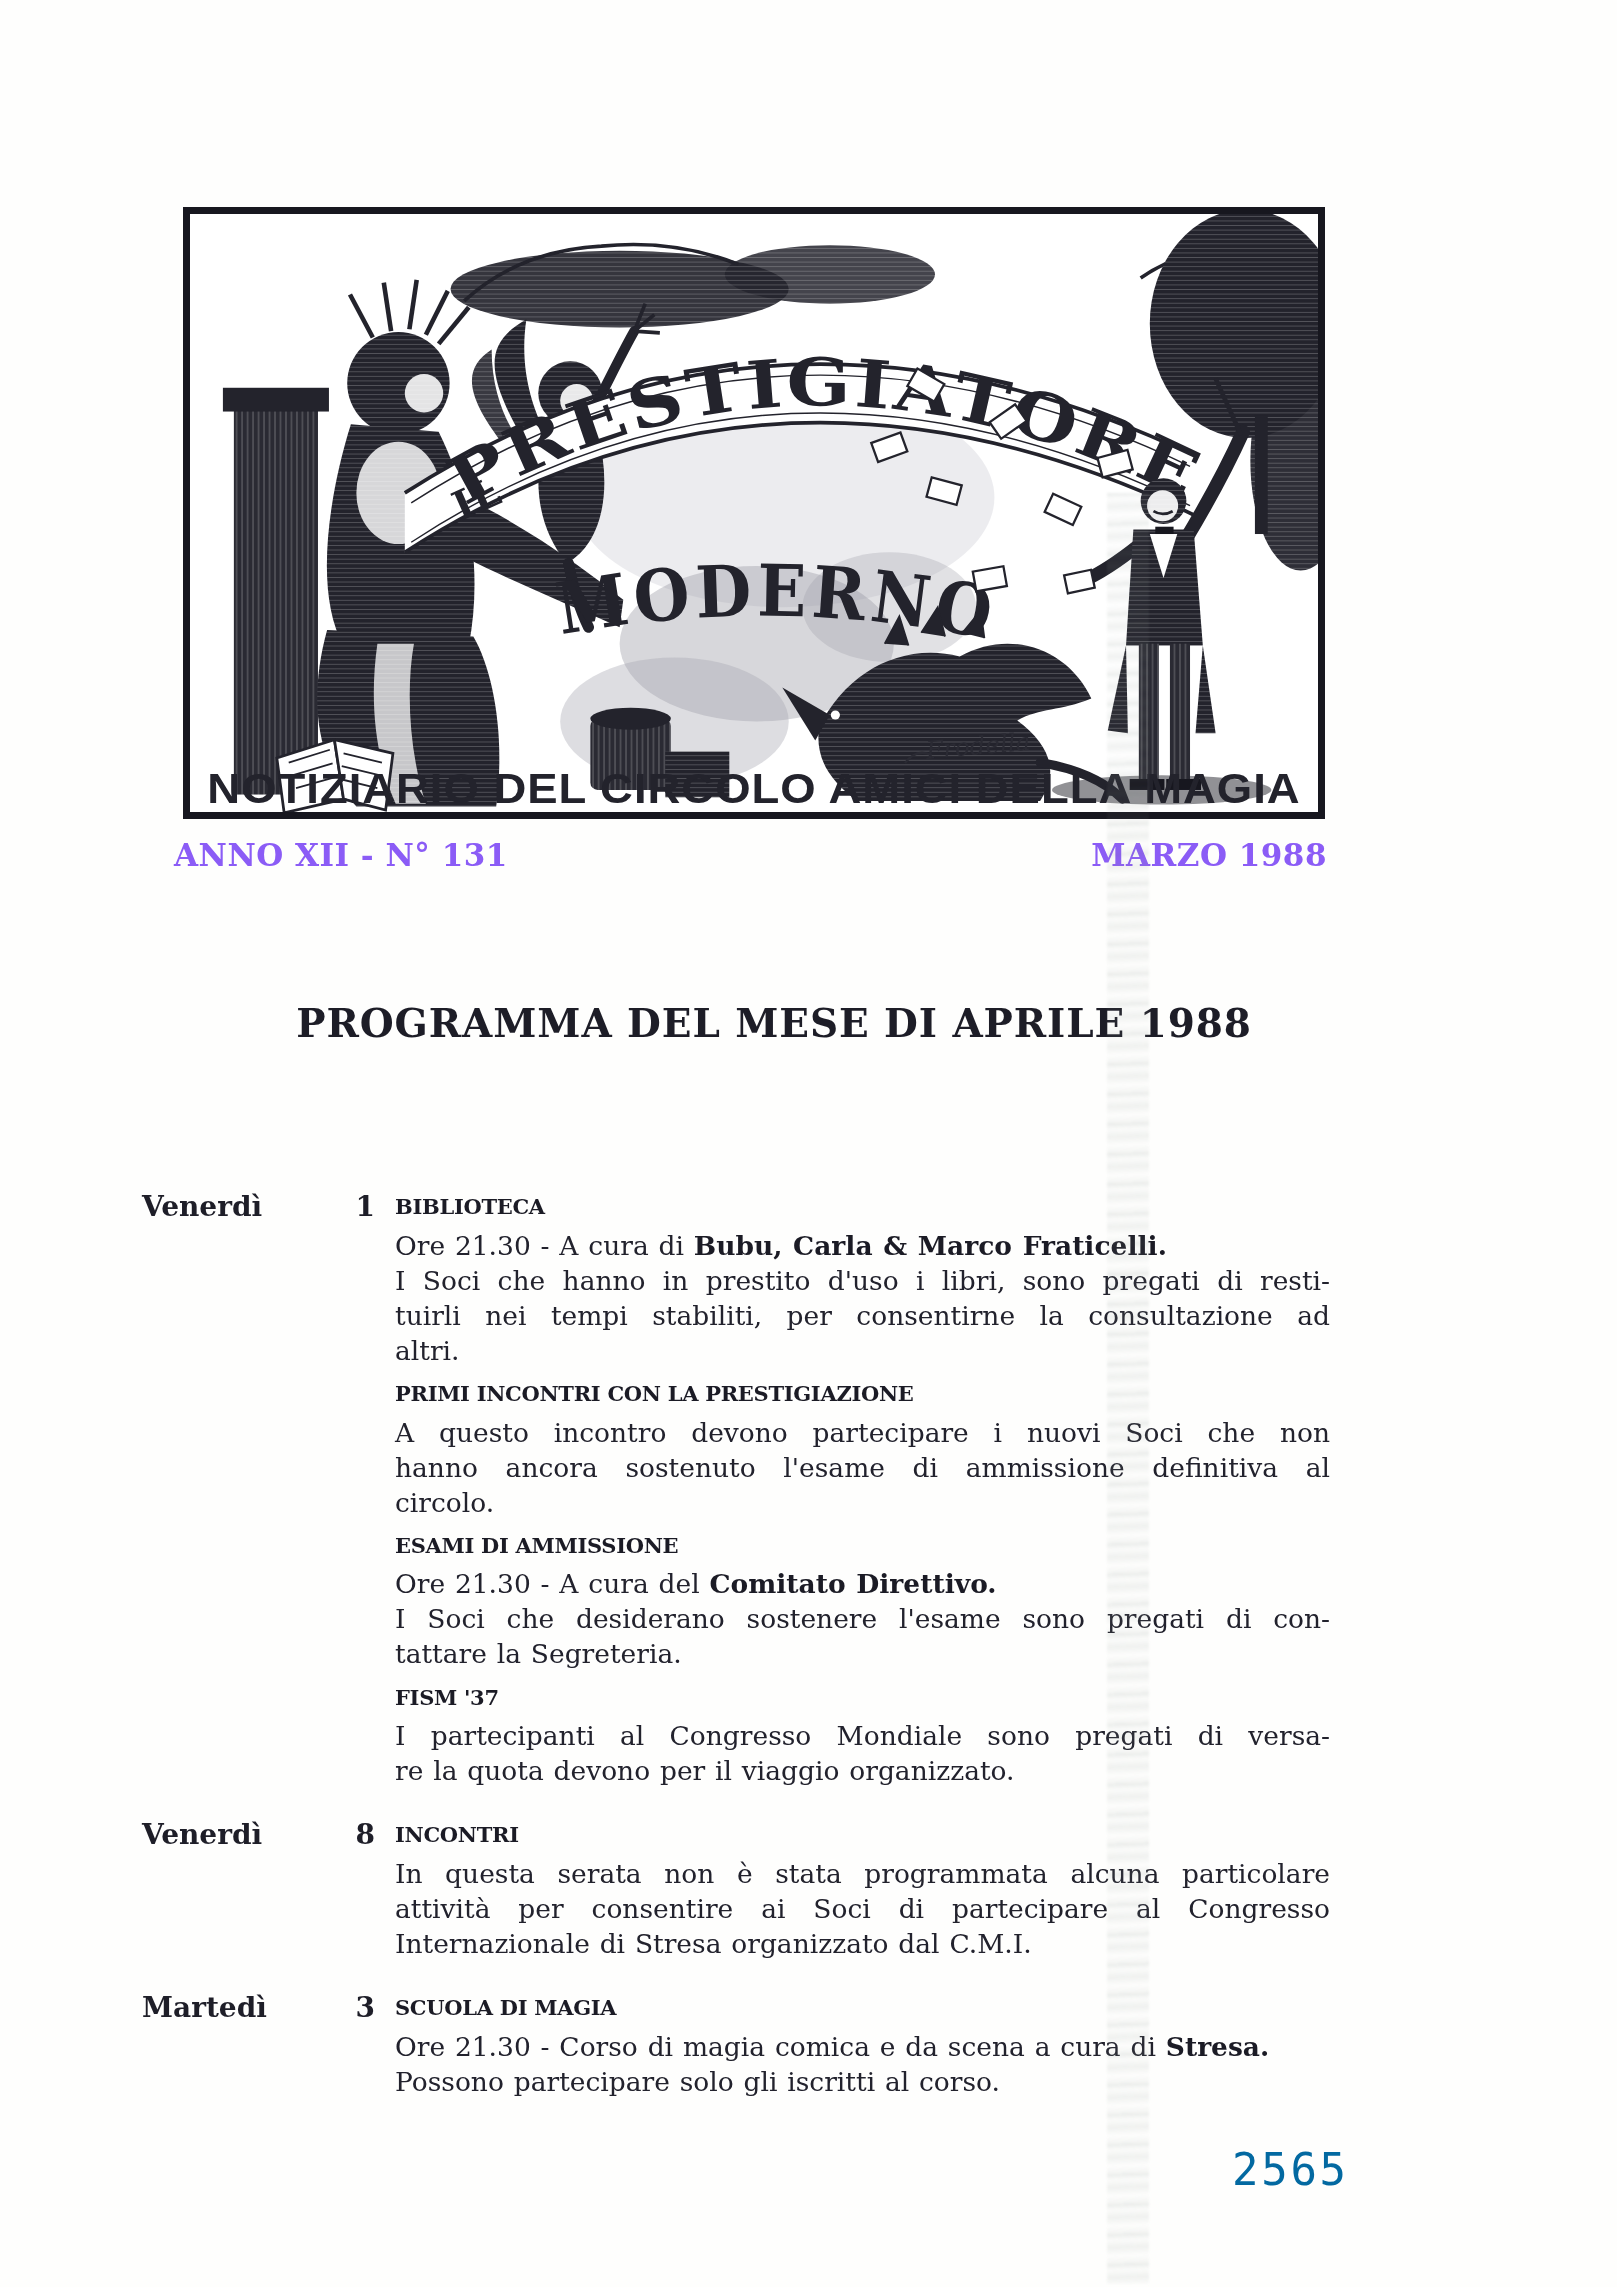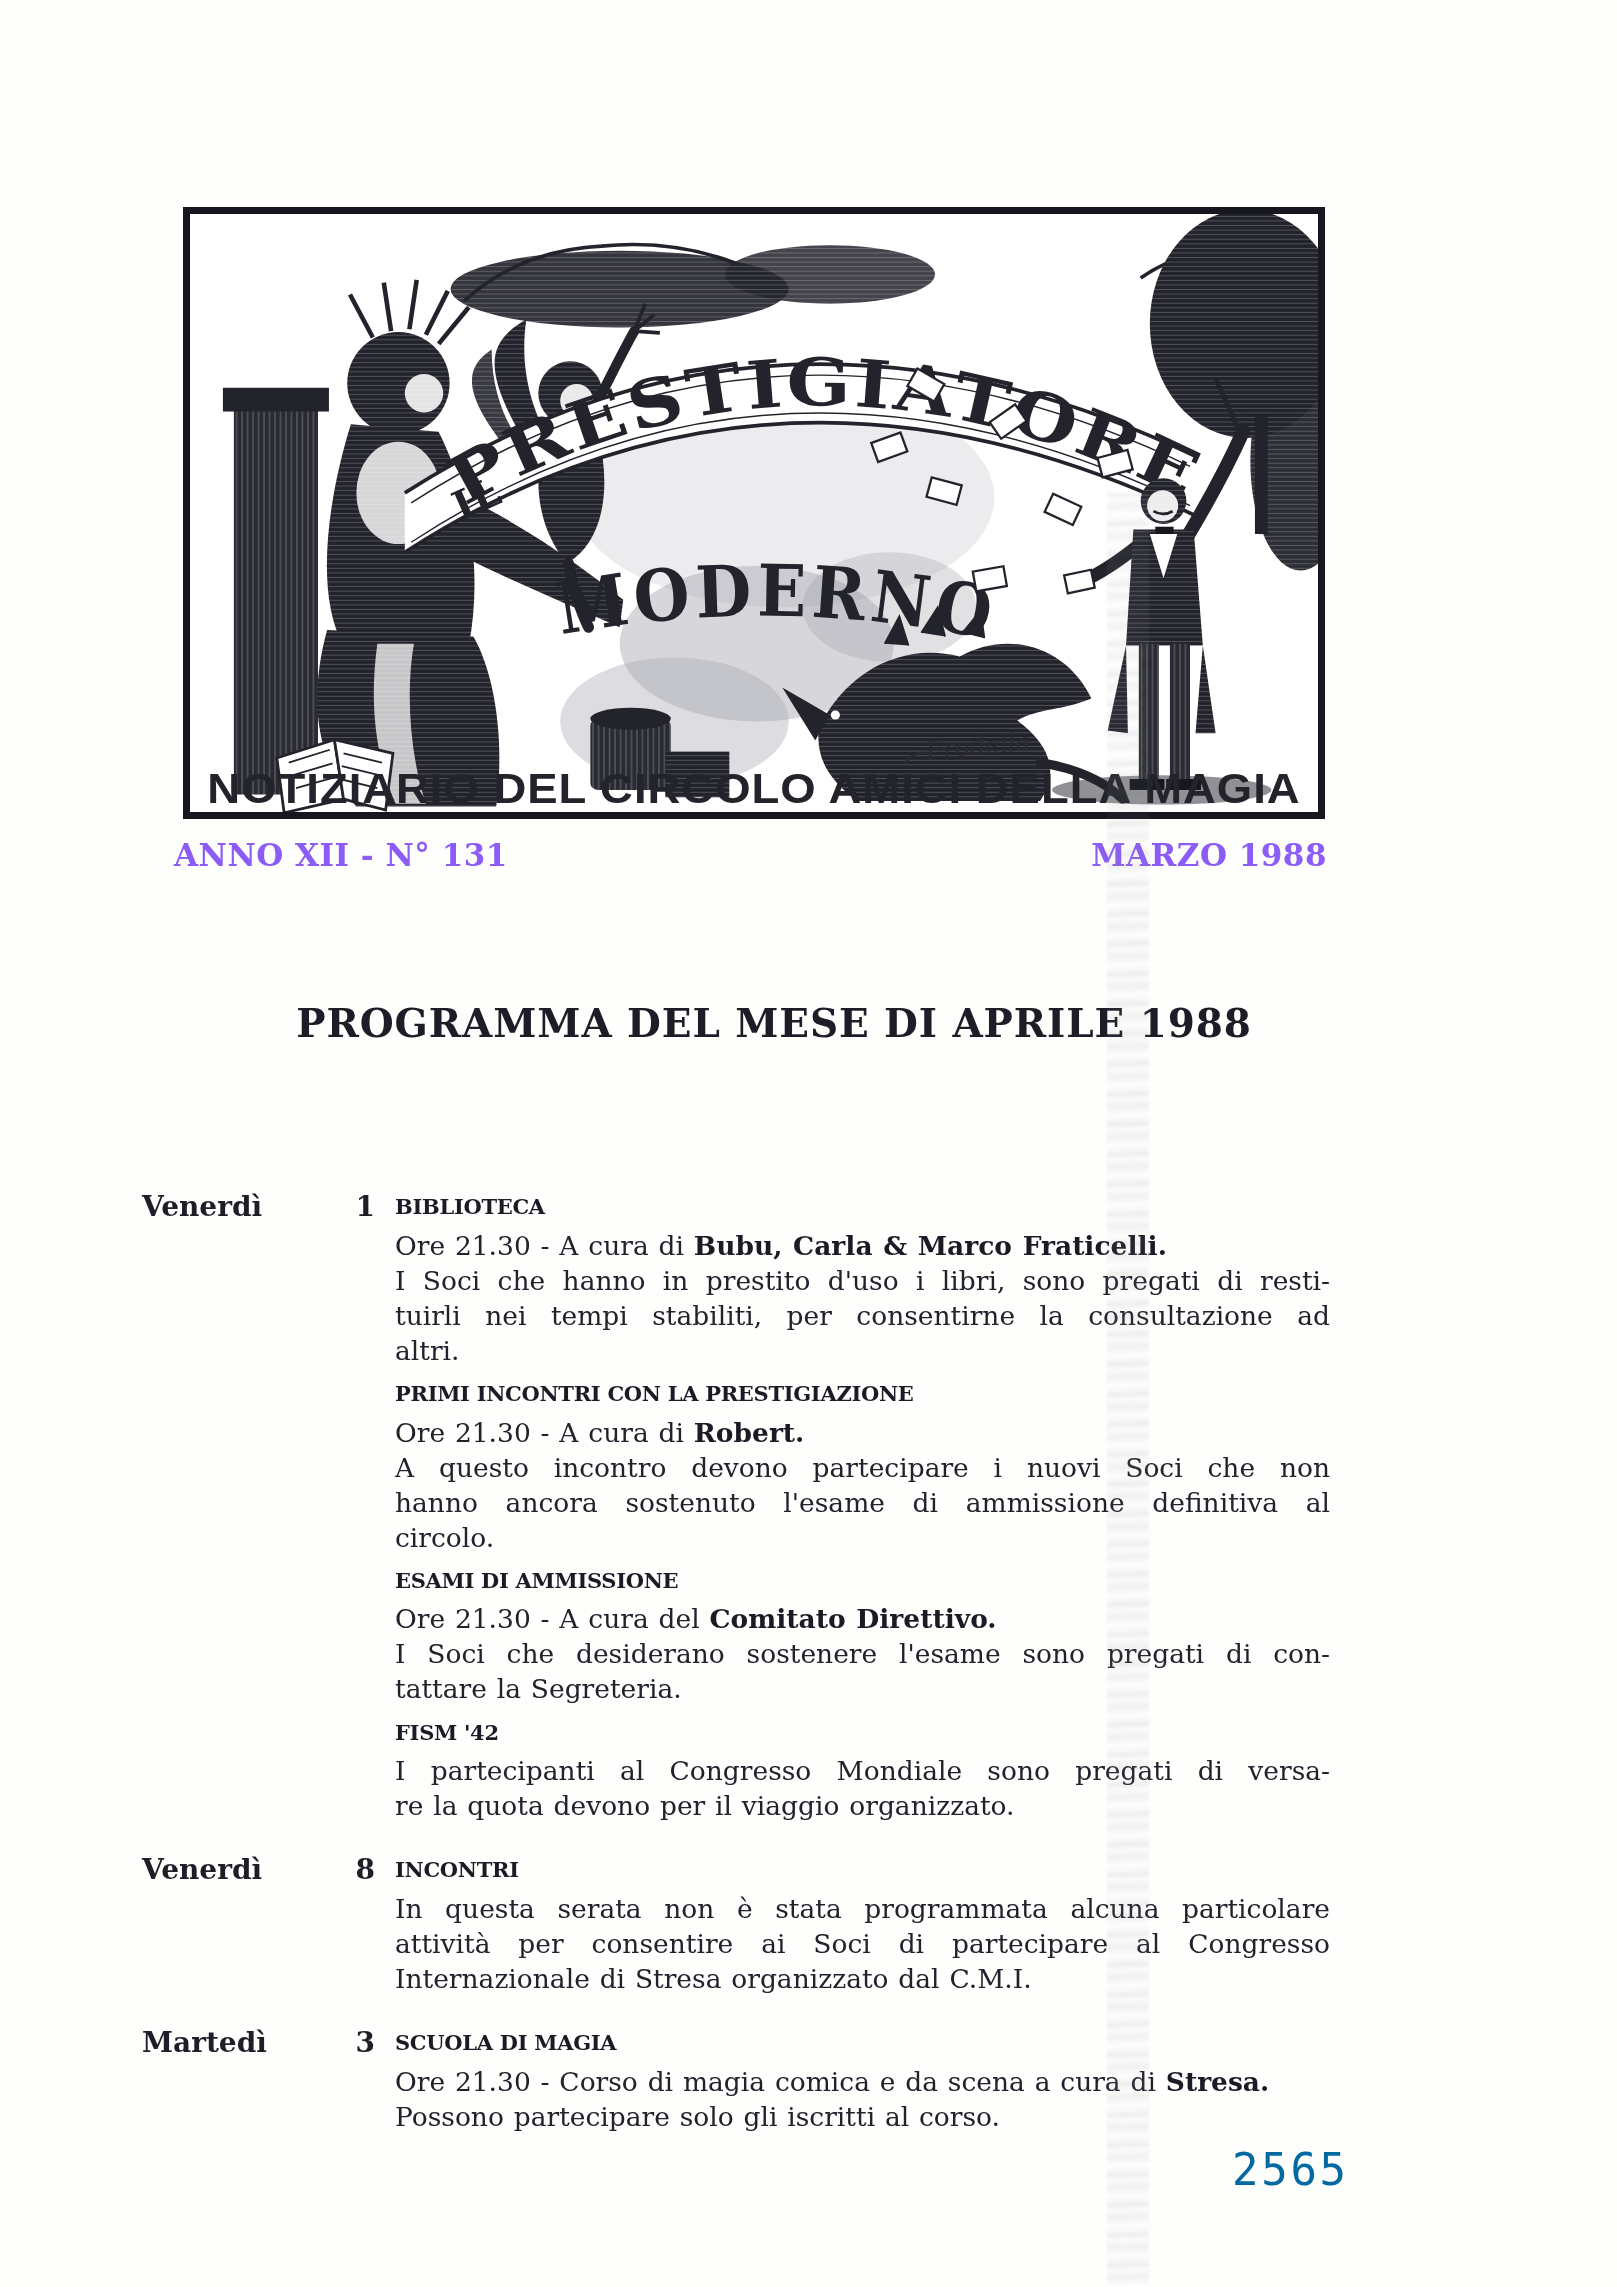--- a/index.html
+++ b/index.html
@@ -213,33 +213,32 @@
       <div class="events-cell">
         <div class="event">
           <div class="event-title">BIBLIOTECA</div>
           <div class="line"><span>Ore 21.30 - A cura di </span><b>Bubu, Carla &amp; Marco Fraticelli.</b></div>
           <div class="line just"><span>I Soci che hanno in prestito d'uso i libri, sono pregati di resti-</span></div>
           <div class="line just"><span>tuirli nei tempi stabiliti, per consentirne la consultazione ad</span></div>
           <div class="line"><span>altri.</span></div>
         </div>
         <div class="event">
           <div class="event-title">PRIMI INCONTRI CON LA PRESTIGIAZIONE</div>
-          <div class="line"><span>Ore 21.30 - A cura di </span><b>Robert.</b></div>
           <div class="line just"><span>A questo incontro devono partecipare i nuovi Soci che non</span></div>
           <div class="line just"><span>hanno ancora sostenuto l'esame di ammissione definitiva al</span></div>
           <div class="line"><span>circolo.</span></div>
         </div>
         <div class="event">
           <div class="event-title">ESAMI DI AMMISSIONE</div>
           <div class="line"><span>Ore 21.30 - A cura del </span><b>Comitato Direttivo.</b></div>
           <div class="line just"><span>I Soci che desiderano sostenere l'esame sono pregati di con-</span></div>
           <div class="line"><span>tattare la Segreteria.</span></div>
         </div>
         <div class="event">
-          <div class="event-title">FISM '42</div>
+          <div class="event-title">FISM '37</div>
           <div class="line just"><span>I partecipanti al Congresso Mondiale sono pregati di versa-</span></div>
           <div class="line"><span>re la quota devono per il viaggio organizzato.</span></div>
         </div>
       </div>
     </div>
     <div class="sched-row">
       <div class="day-cell">Venerdì</div>
       <div class="num-cell">8</div>
       <div class="events-cell">
         <div class="event">

